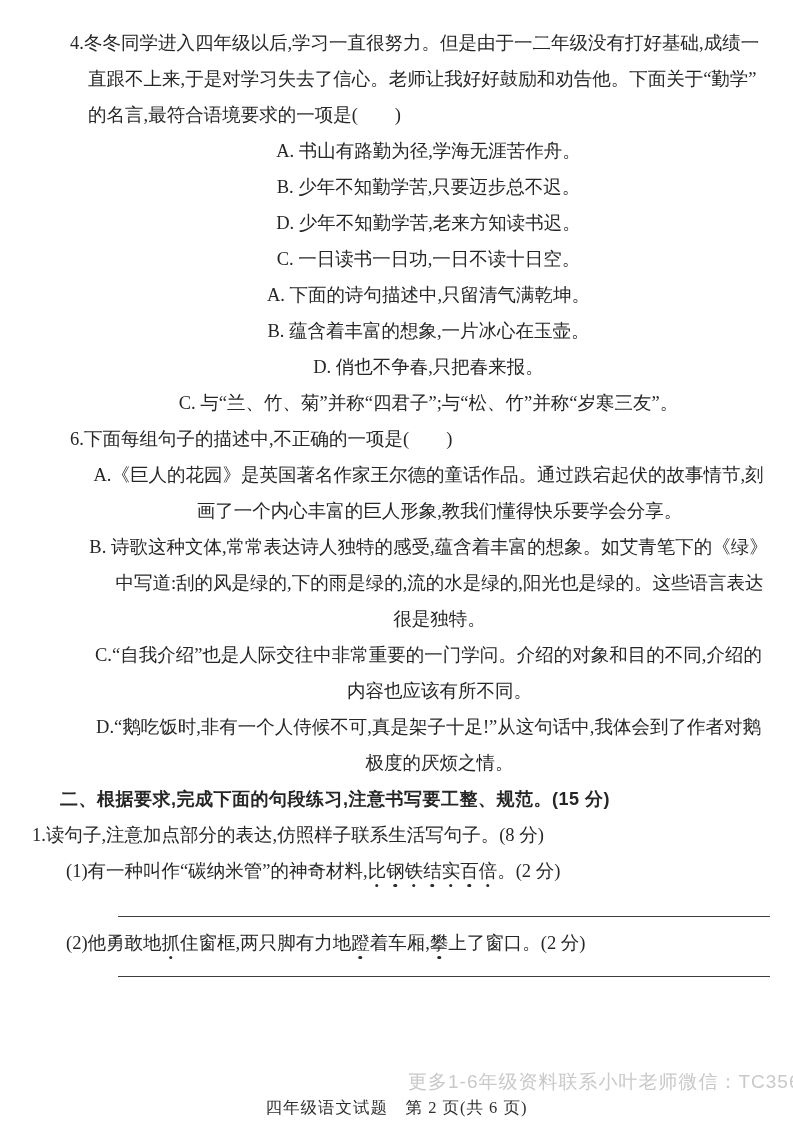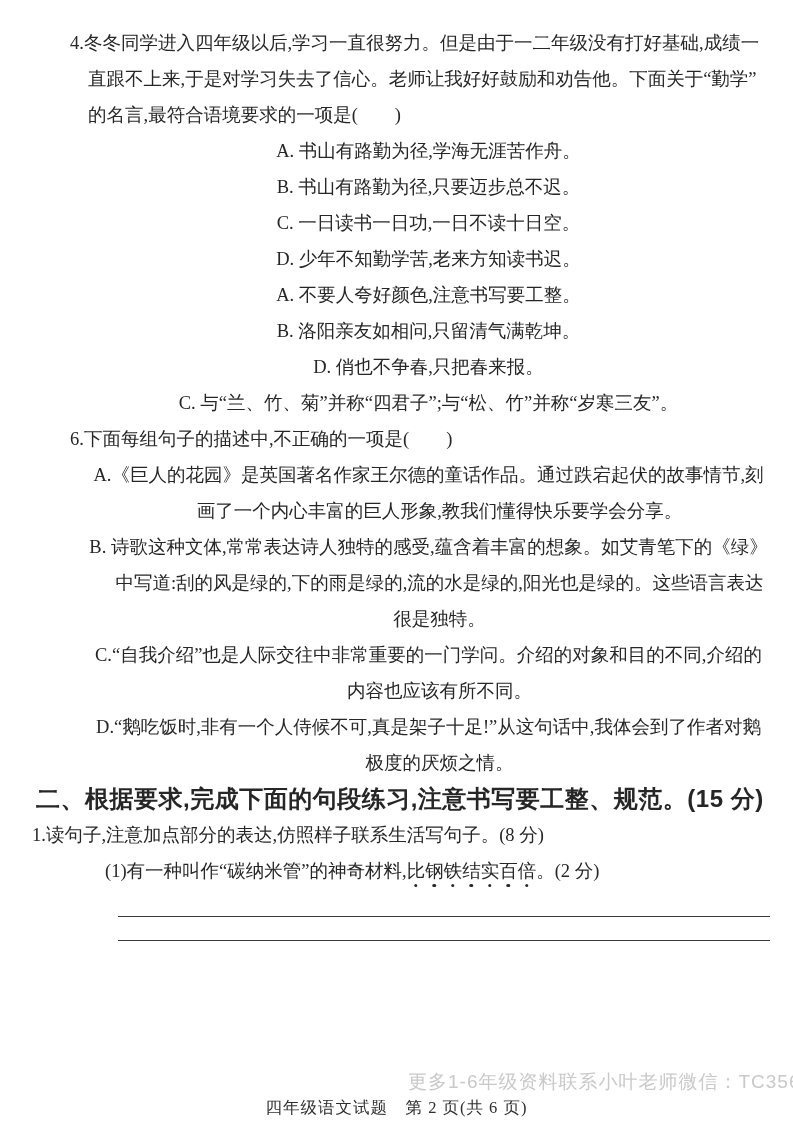--- a/index.html
+++ b/index.html
@@ -23,28 +23,28 @@
     padding-left: 18px;
     text-indent: -18px;
   }
   .opt {
     margin-left: 88px;
     padding-left: 22px;
     text-indent: -22px;
     text-align: center;
   }
   .sec-head {
-    margin-left: 36px;
+    margin-left: 60px;
     font-family: "Liberation Sans", "DejaVu Sans", sans-serif;
     font-weight: 700;
-    font-size: 24px;
+    font-size: 18px;
     letter-spacing: 0.5px;
   }
   .sub { margin-left: 32px; }
-  .item { margin-left: 105px; }
+  .item { margin-left: 66px; }
   .answer-line {
     height: 28px;
     margin-left: 118px;
     width: 652px;
     border-bottom: 1.6px solid #3c3c3c;
     margin-bottom: 8px;
   }
   .answer-line-2 {
     height: 16px;
     margin-bottom: 0;
@@ -84,44 +84,45 @@
   }
 </style>
 </head>
 <body>
 
 <div class="page">
 
   <section>
     <p class="stem">4.冬冬同学进入四年级以后,学习一直很努力。但是由于一二年级没有打好基础,成绩一直跟不上来,于是对学习失去了信心。老师让我好好鼓励和劝告他。下面关于“勤学”的名言,最符合语境要求的一项是(　　)</p>
     <p class="opt">A. 书山有路勤为径,学海无涯苦作舟。</p>
-    <p class="opt">B. 书山有路勤为径,只要迈步总不迟。</p>
+    <p class="opt">B. 少年不知勤学苦,只要迈步总不迟。</p>
+    <p class="opt">D. 少年不知勤学苦,老来方知读书迟。</p>
     <p class="opt">C. 一日读书一日功,一日不读十日空。</p>
-    <p class="opt">D. 少年不知勤学苦,老来方知读书迟。</p>
   </section>
 
   <section>
-    <p class="opt">A. 不要人夸好颜色,注意书写要工整。</p>
-    <p class="opt">B. 洛阳亲友如相问,只留清气满乾坤。</p>
+    <p class="opt">A. 下面的诗句描述中,只留清气满乾坤。</p>
+    <p class="opt">B. 蕴含着丰富的想象,一片冰心在玉壶。</p>
     <p class="opt">D. 俏也不争春,只把春来报。</p>
     <p class="opt">C. 与“兰、竹、菊”并称“四君子”;与“松、竹”并称“岁寒三友”。</p>
   </section>
 
   <section>
     <p class="stem">6.下面每组句子的描述中,不正确的一项是(　　)</p>
     <p class="opt">A.《巨人的花园》是英国著名作家王尔德的童话作品。通过跌宕起伏的故事情节,刻画了一个内心丰富的巨人形象,教我们懂得快乐要学会分享。</p>
     <p class="opt">B. 诗歌这种文体,常常表达诗人独特的感受,蕴含着丰富的想象。如艾青笔下的《绿》中写道:刮的风是绿的,下的雨是绿的,流的水是绿的,阳光也是绿的。这些语言表达很是独特。</p>
     <p class="opt">C.“自我介绍”也是人际交往中非常重要的一门学问。介绍的对象和目的不同,介绍的内容也应该有所不同。</p>
     <p class="opt">D.“鹅吃饭时,非有一个人侍候不可,真是架子十足!”从这句话中,我体会到了作者对鹅极度的厌烦之情。</p>
   </section>
 
   <section>
     <p class="sec-head">二、根据要求,完成下面的句段练习,注意书写要工整、规范。(15 分)</p>
     <p class="sub">1.读句子,注意加点部分的表达,仿照样子联系生活写句子。(8 分)</p>
     <p class="item">(1)有一种叫作“碳纳米管”的神奇材料,<span class="edot">比</span><span class="edot">钢</span><span class="edot">铁</span><span class="edot">结</span><span class="edot">实</span><span class="edot">百</span><span class="edot">倍</span>。(2 分)</p>
     <div class="answer-line"></div>
+    <p class="item">(2)他勇敢地<span class="edot">抓</span>住窗框,两只脚有力地<span class="edot">蹬</span>着车厢,<span class="edot">攀</span>上了窗口。(2 分)</p>
     <div class="answer-line answer-line-2"></div>
   </section>
 
   <div class="watermark">更多1-6年级资料联系小叶老师微信：TC356357</div>
   <div class="footer">四年级语文试题　第 2 页(共 6 页)</div>
 
 </div>
 
 </body></html>

